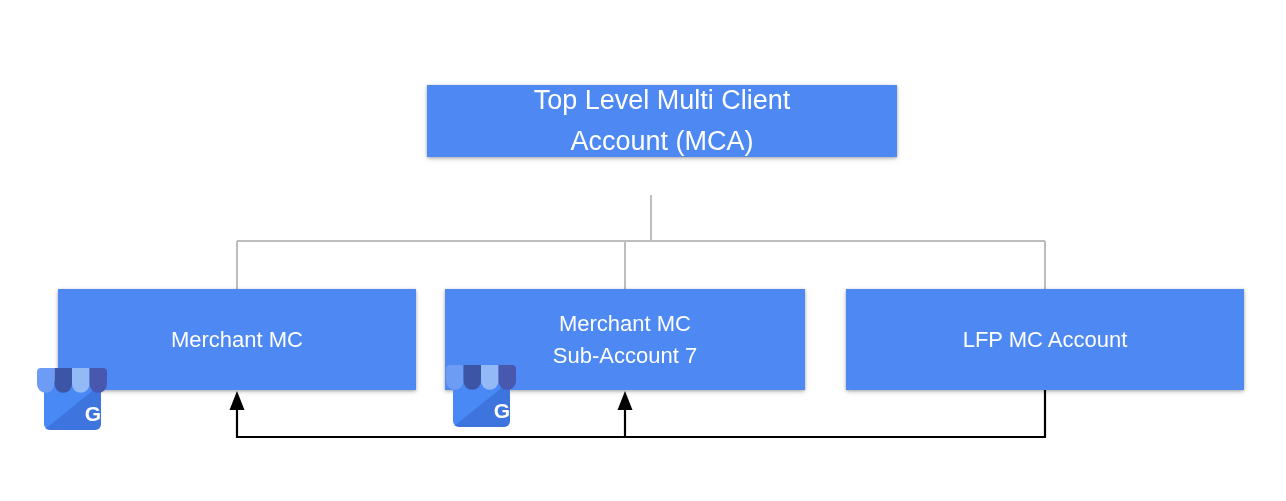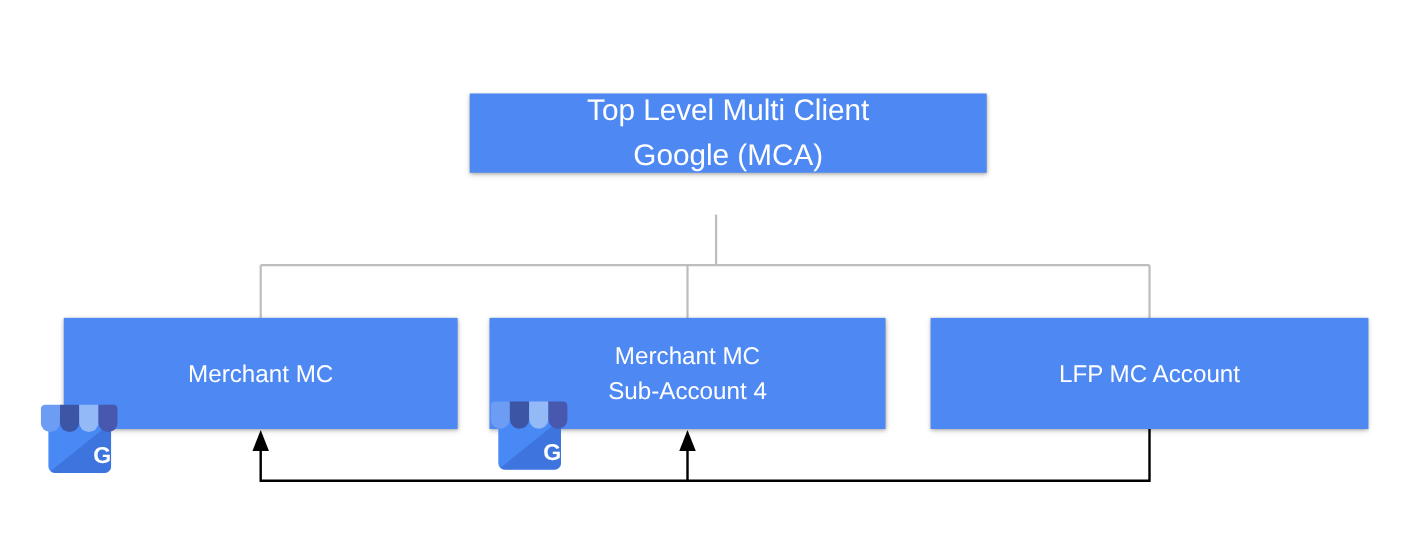--- a/index.html
+++ b/index.html
@@ -106,30 +106,30 @@
     <g>
       <path class="flow-line" d="M1045 390 V437 H237 V409"></path>
       <path class="flow-line" d="M625 437 V409"></path>
       <polygon class="flow-head" points="237,391 229.5,410 244.5,410"></polygon>
       <polygon class="flow-head" points="625,391 617.5,410 632.5,410"></polygon>
     </g>
   </svg>
 
   <div class="node node-mca">
     <span class="label-line-1">Top Level Multi Client</span>
-    <span class="label-line-2">Google (MCA)</span>
+    <span class="label-line-2">Account (MCA)</span>
   </div>
 
   <div class="node node-sub1">
     <span class="label-line-1">Merchant MC</span>
   </div>
 
   <div class="node node-sub2">
     <span class="label-line-1">Merchant MC</span>
-    <span class="label-line-2">Sub-Account 4</span>
+    <span class="label-line-2">Sub-Account 7</span>
   </div>
 
   <div class="node node-lfp">
     <span class="label-line-1">LFP MC Account</span>
   </div>
 
   <svg class="gmb-icon gmb-icon-1" viewBox="0 0 70 64" xmlns="http://www.w3.org/2000/svg">
     <defs>
       <clipPath id="gmb-body-clip-1">
           <rect x="7" y="14" width="57" height="49" rx="6"></rect>

